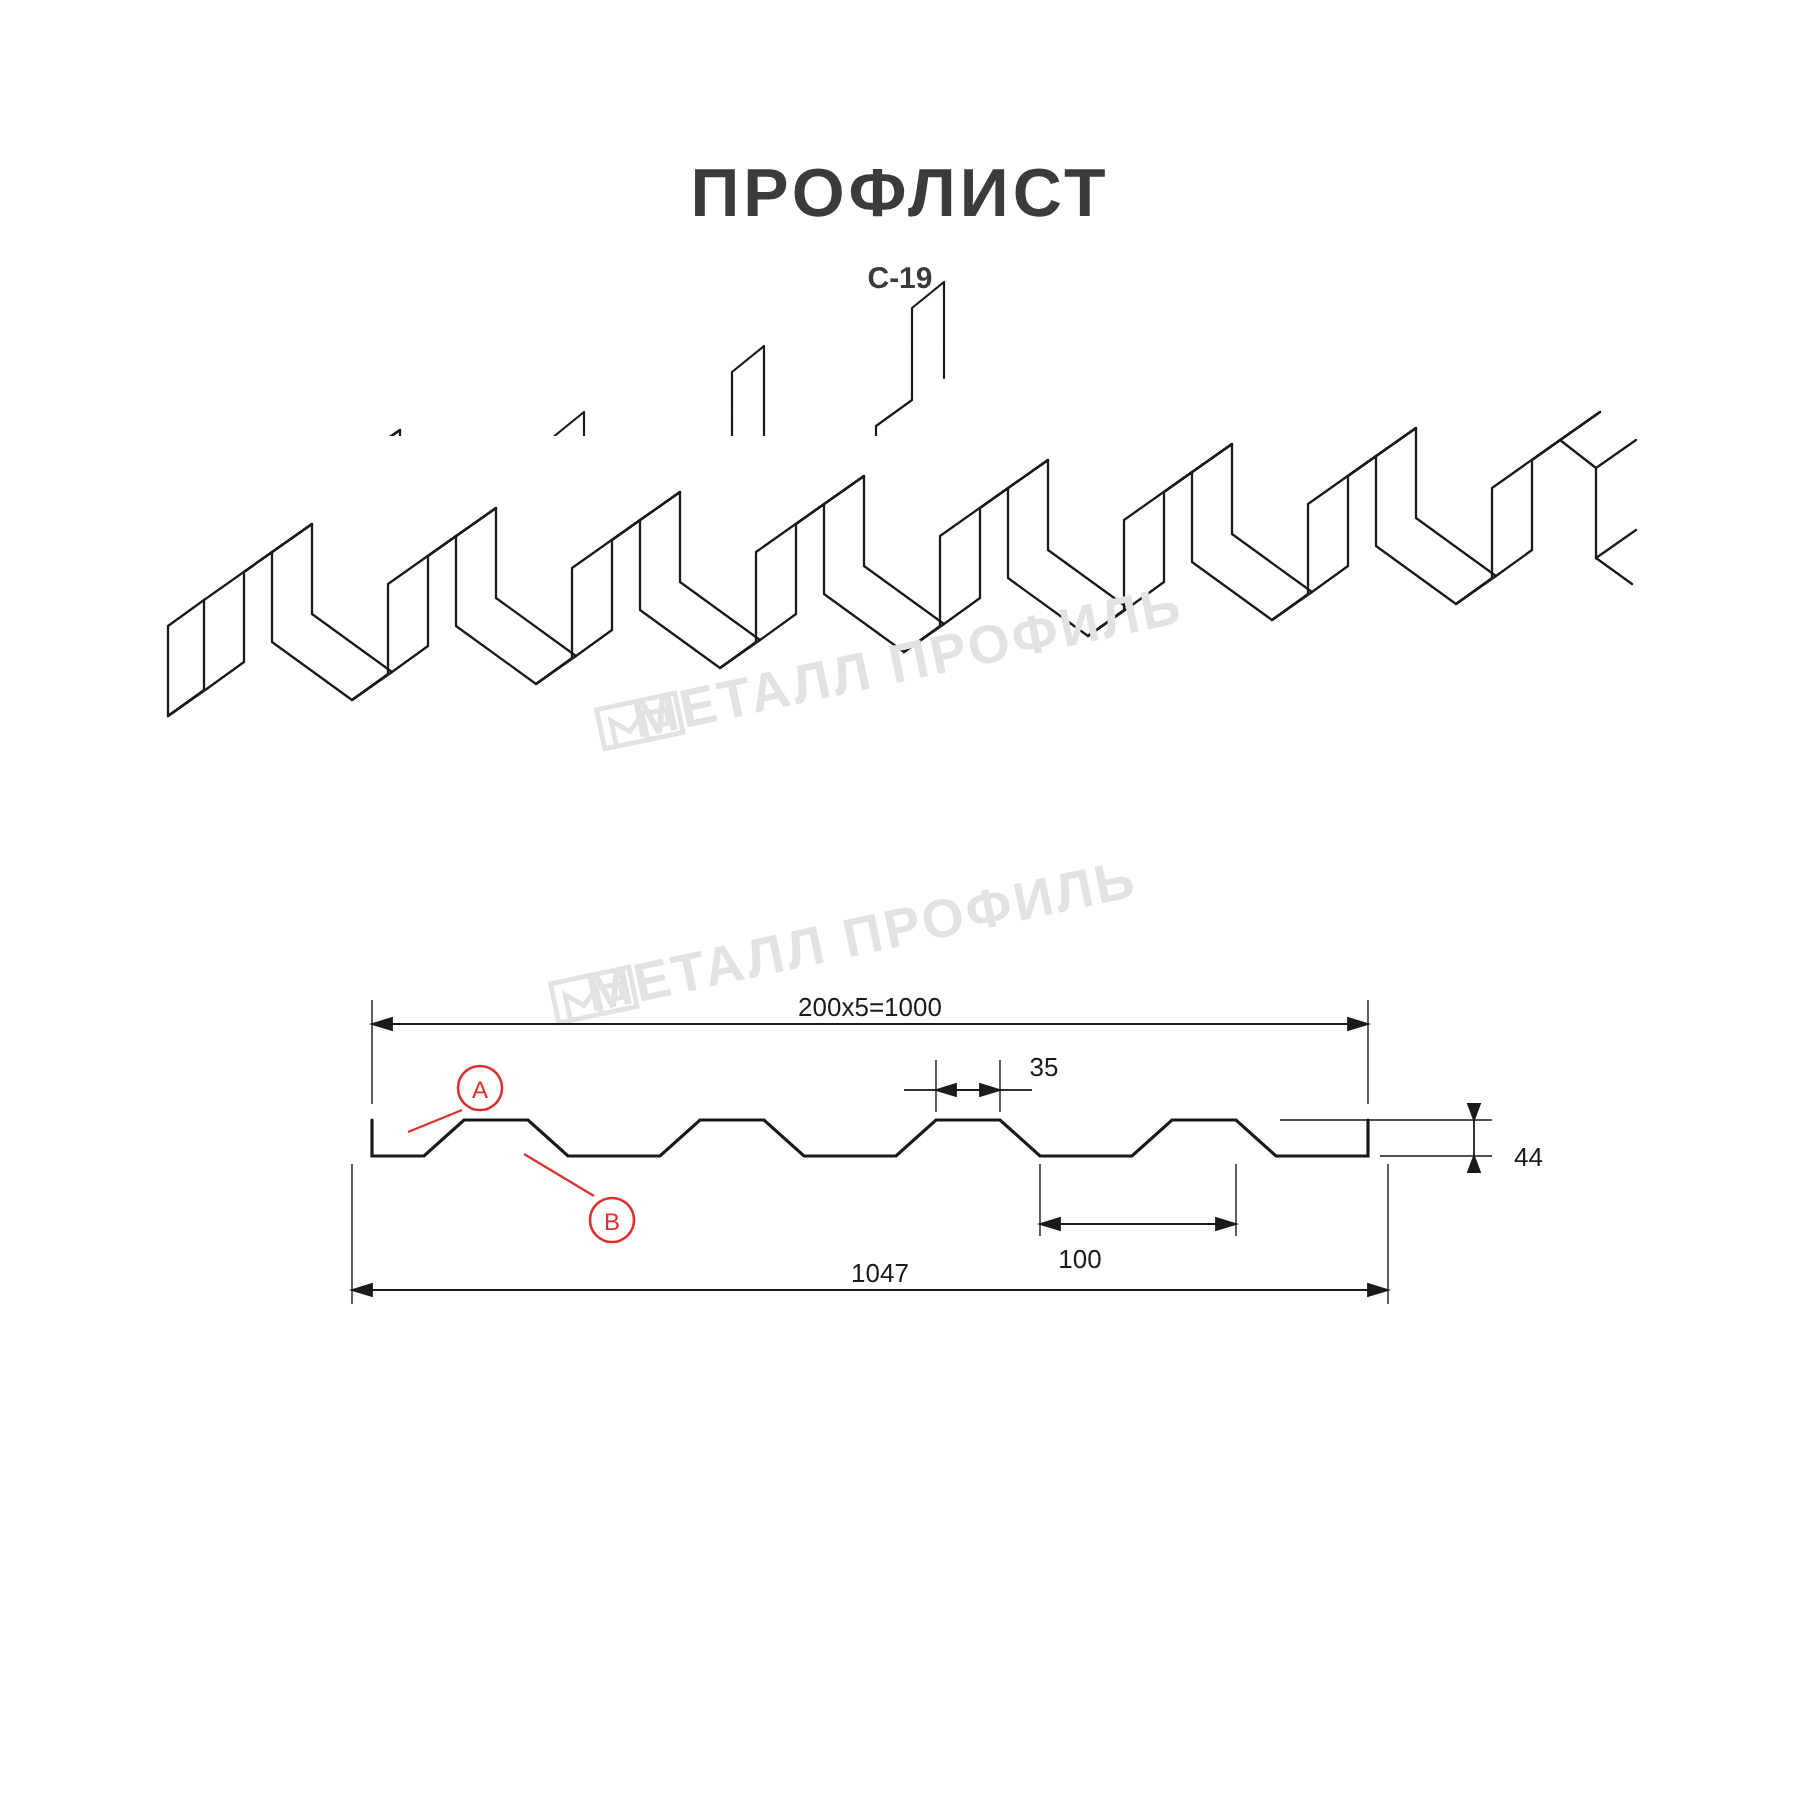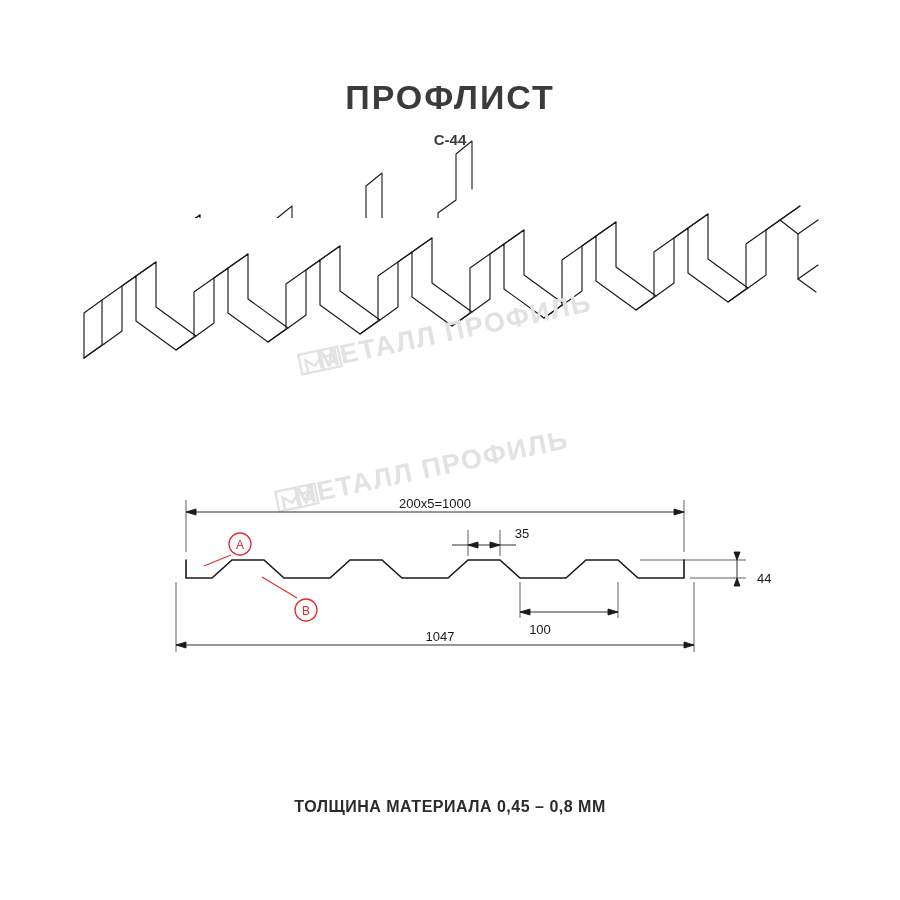--- a/index.html
+++ b/index.html
@@ -81,21 +81,21 @@
   #iso-svg, #dim-svg {
     overflow: visible;
   }
 </style>
 </head>
 <body>
 
 <div id="page">
 
   <div id="title">ПРОФЛИСТ</div>
-  <div id="subtitle">C-44</div>
+  <div id="subtitle">C-19</div>
 
   <svg id="iso-svg" width="900" height="900" viewBox="0 0 900 900">
     <g fill="none" stroke="#1a1a1a" stroke-width="1.1" stroke-linejoin="round" stroke-linecap="round">
 
       <path d="M78,345 L96,332 L96,286 L112,272 L112,320"></path>
       <path d="M78,345 L78,300 L96,286"></path>
       <path d="M96,332 L96,286"></path>
 
       <path d="M78,345 L96,332 L96,286 L112,272 L112,320
                L168,360 L168,312 L186,299 L186,252 L202,239 L202,287
@@ -308,15 +308,14 @@
     <g>
       <circle cx="240" cy="544" r="11" fill="#ffffff" stroke="#e03030" stroke-width="1.3"></circle>
       <text x="240" y="549" font-family="Liberation Sans, sans-serif" font-size="12" fill="#e03030" text-anchor="middle">A</text>
     </g>
     <g>
       <circle cx="306" cy="610" r="11" fill="#ffffff" stroke="#e03030" stroke-width="1.3"></circle>
       <text x="306" y="615" font-family="Liberation Sans, sans-serif" font-size="12" fill="#e03030" text-anchor="middle">B</text>
     </g>
   </svg>
 
-  <div id="footer-note">ТОЛЩИНА МАТЕРИАЛА 0,45 – 0,8 ММ</div>
 
 </div>
 
 </body></html>

